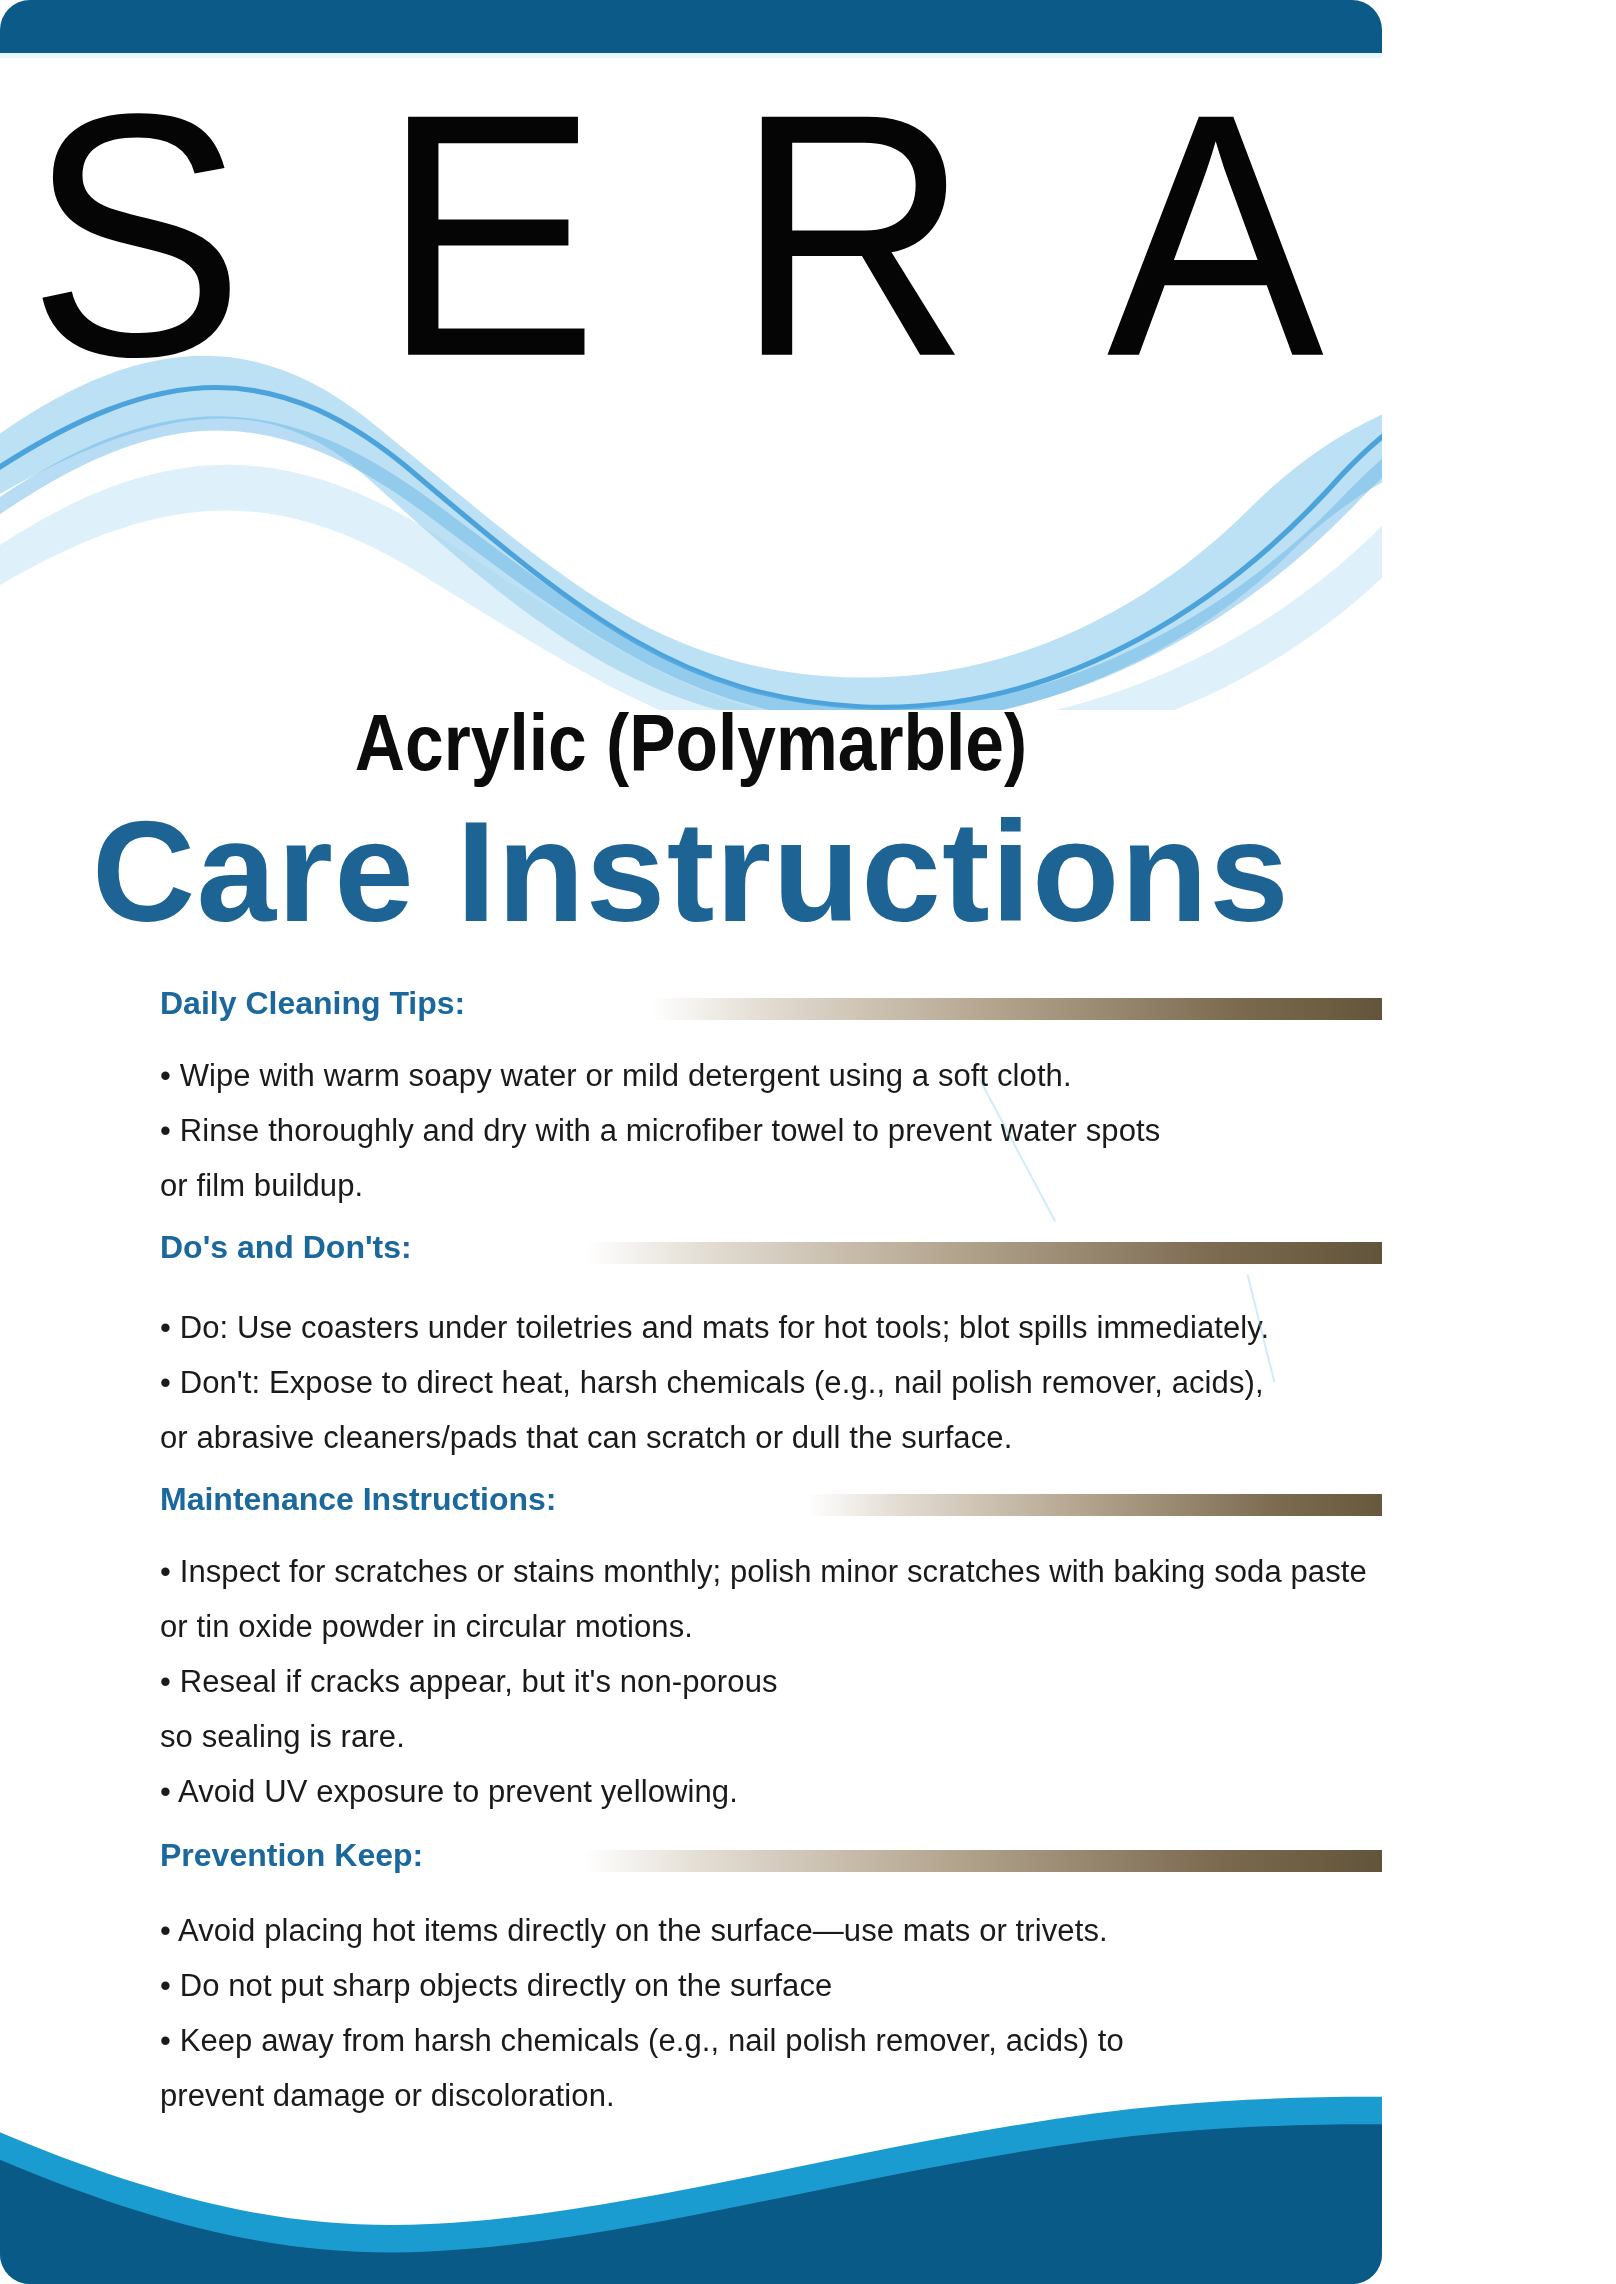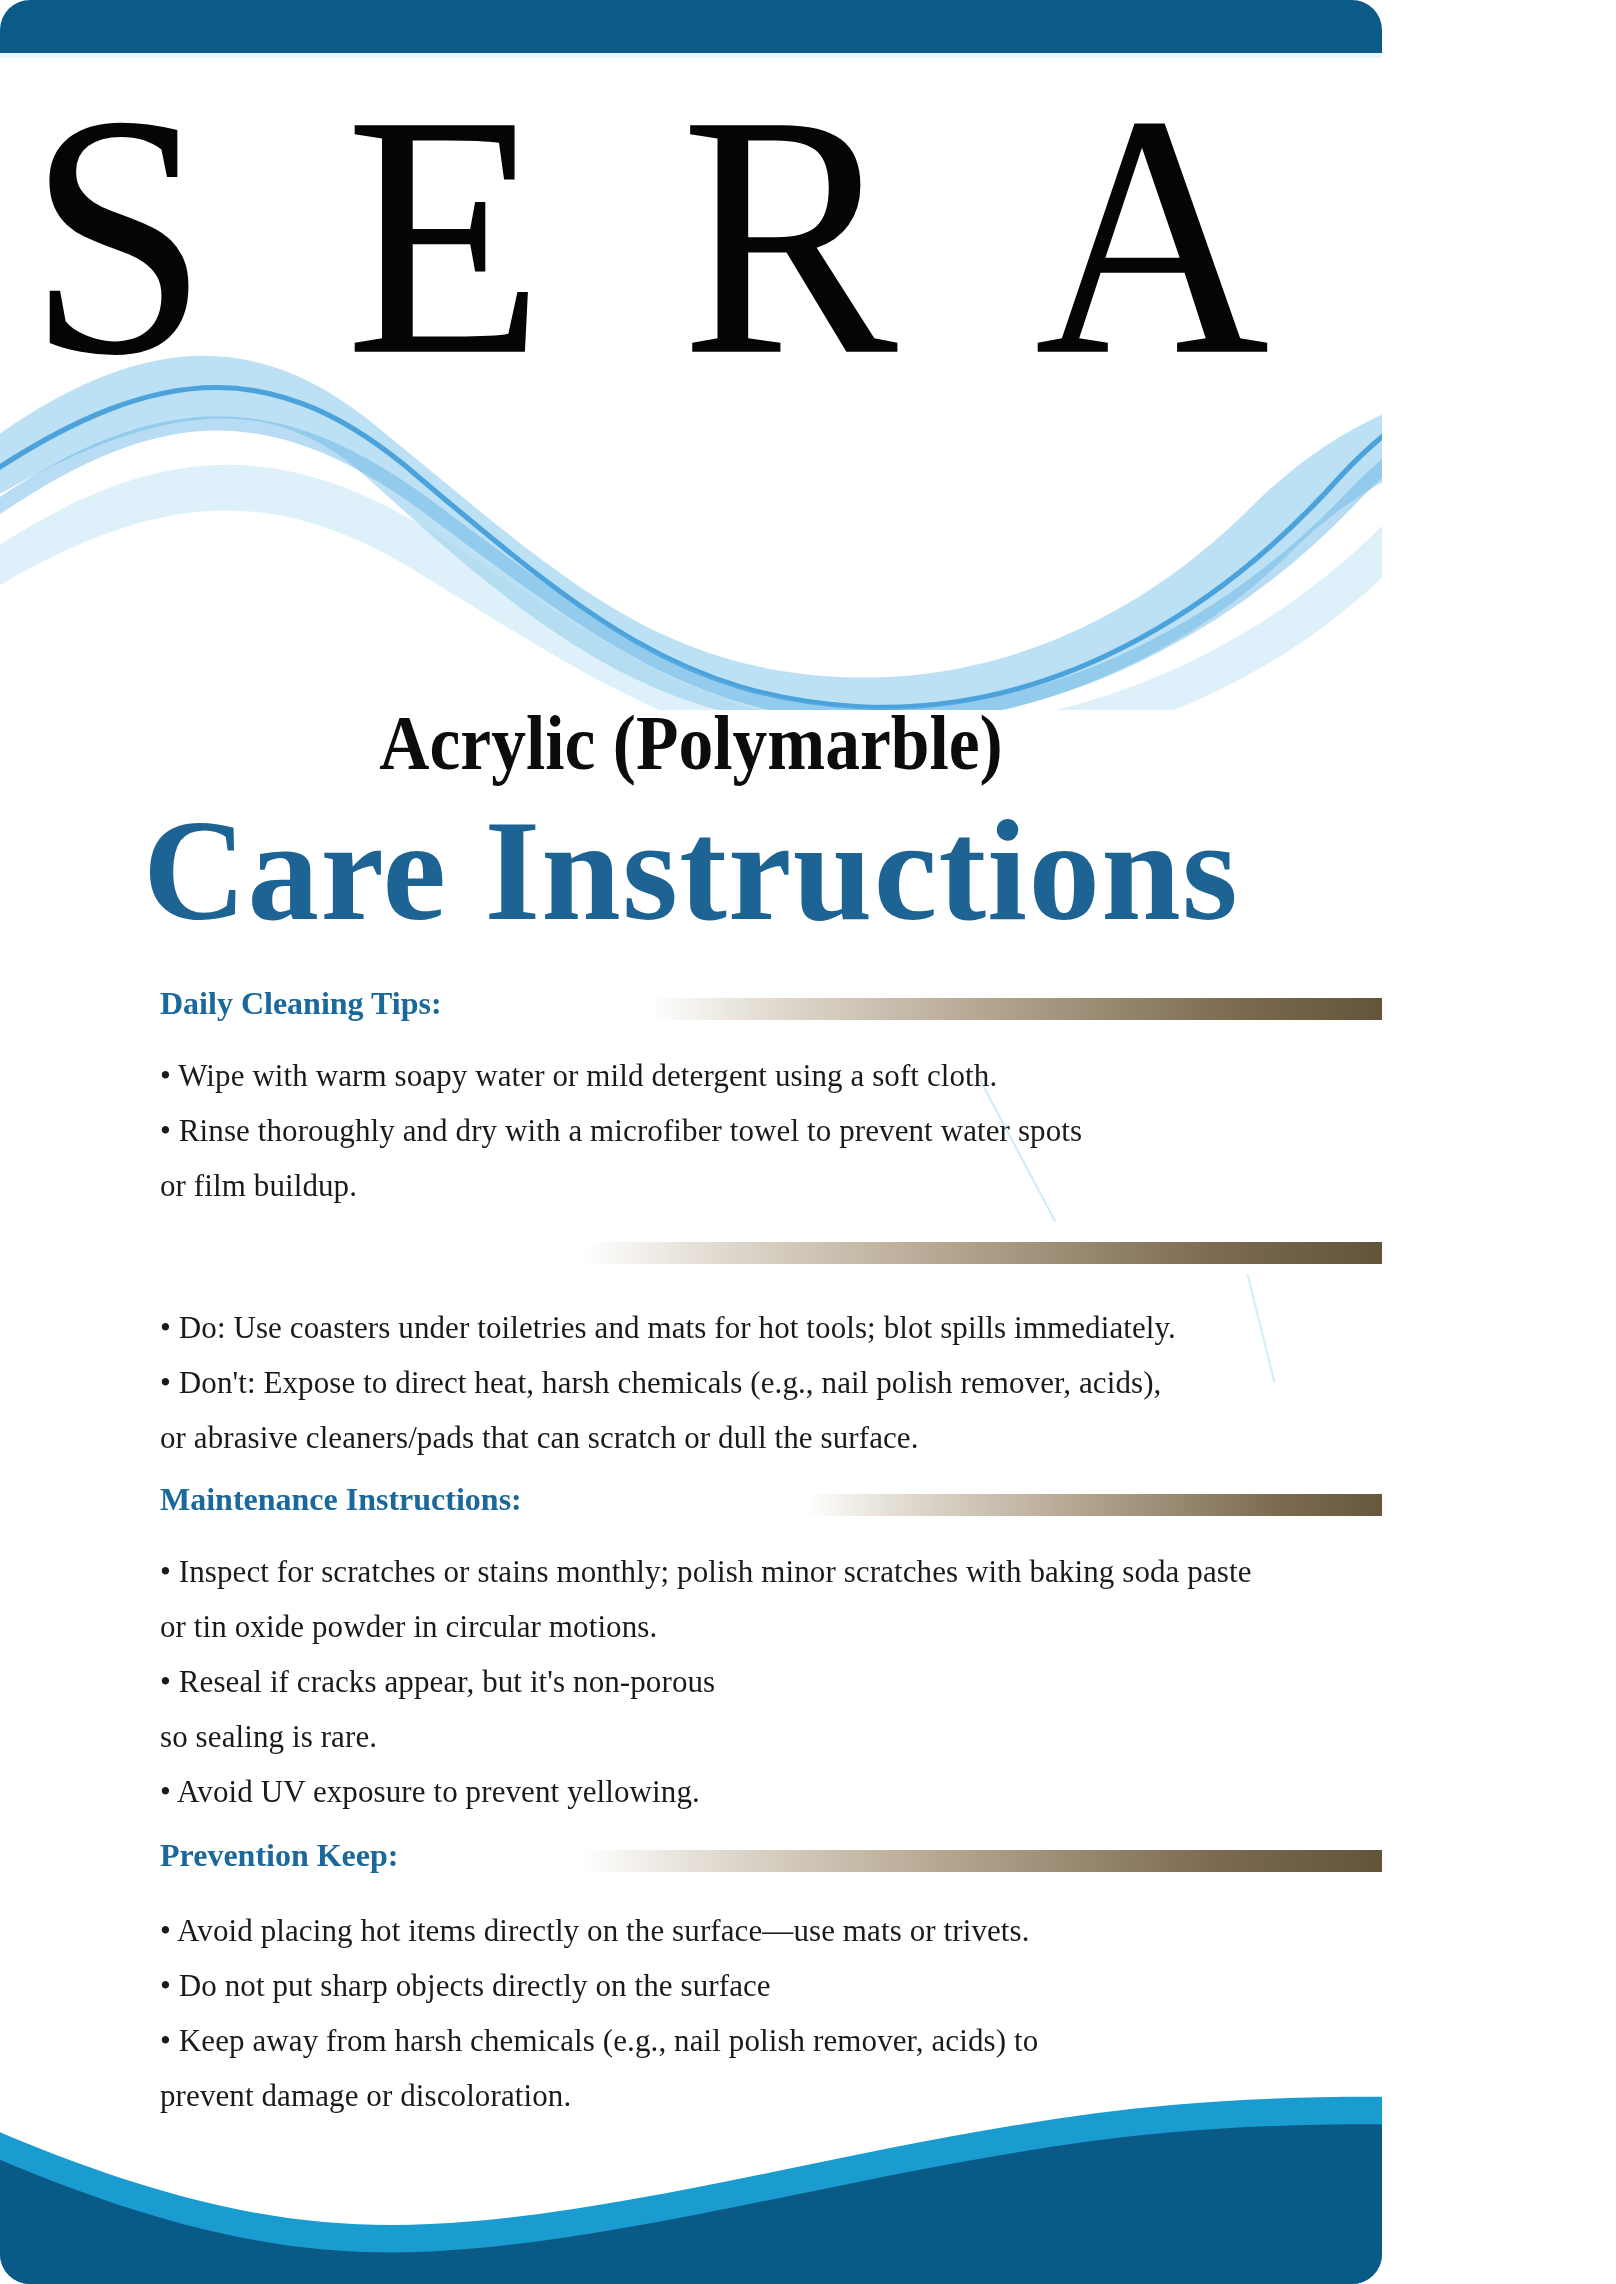--- a/index.html
+++ b/index.html
@@ -1,21 +1,21 @@
 <!DOCTYPE html>
 <html style="--c-header_bar: #0b5a88; --c-title_blue: #1d6494; --c-heading_blue: #1a689c; --c-tagline_teal: #2f8da8; --c-footer_dark: #0a5a88; --c-footer_light: #1b9cd0; --c-divider_dark: #55492f; --c-wave_blue: #2f93d6;font-size:10.4px"><head>
 <meta charset="utf-8">
 <style>
   html,body{margin:0;padding:0;background:#ffffff;}
   #page{
     position:relative;
     width:1382px;height:2284px;
     overflow:hidden;
     background:#ffffff;
-    font-family:Liberation Serif, serif;
+    font-family:Liberation Sans, sans-serif;
     border-radius:30px;
   }
   
   .topbar{
     position:absolute;top:0;left:0;width:100%;height:53px;
     background:var(--c-header_bar,#0b5a88);
   }
   .topbar-glow{
     position:absolute;top:53px;left:0;width:100%;height:5.2px;
     background:#e9f6fc;
@@ -118,20 +118,21 @@
     <h2>Daily Cleaning Tips:</h2>
     <div class="rule" style="left:651px;width:814px;"></div>
     <div class="sec-body" style="top:64px;">
       <div class="line">• Wipe with warm soapy water or mild detergent using a soft cloth.</div>
       <div class="line">• Rinse thoroughly and dry with a microfiber towel to prevent water spots</div>
       <div class="line">or film buildup.</div>
     </div>
   </section>
 
   <section class="sec" style="top:1228px;height:260px;">
+    <h2>Do's and Don'ts:</h2>
     <div class="rule" style="left:586px;width:879px;"></div>
     <div class="sec-body" style="top:72px;">
       <div class="line">• Do: Use coasters under toiletries and mats for hot tools; blot spills immediately.</div>
       <div class="line">• Don't: Expose to direct heat, harsh chemicals (e.g., nail polish remover, acids),</div>
       <div class="line">or abrasive cleaners/pads that can scratch or dull the surface.</div>
     </div>
   </section>
 
   <section class="sec" style="top:1480px;height:365px;">
     <h2>Maintenance Instructions:</h2>

